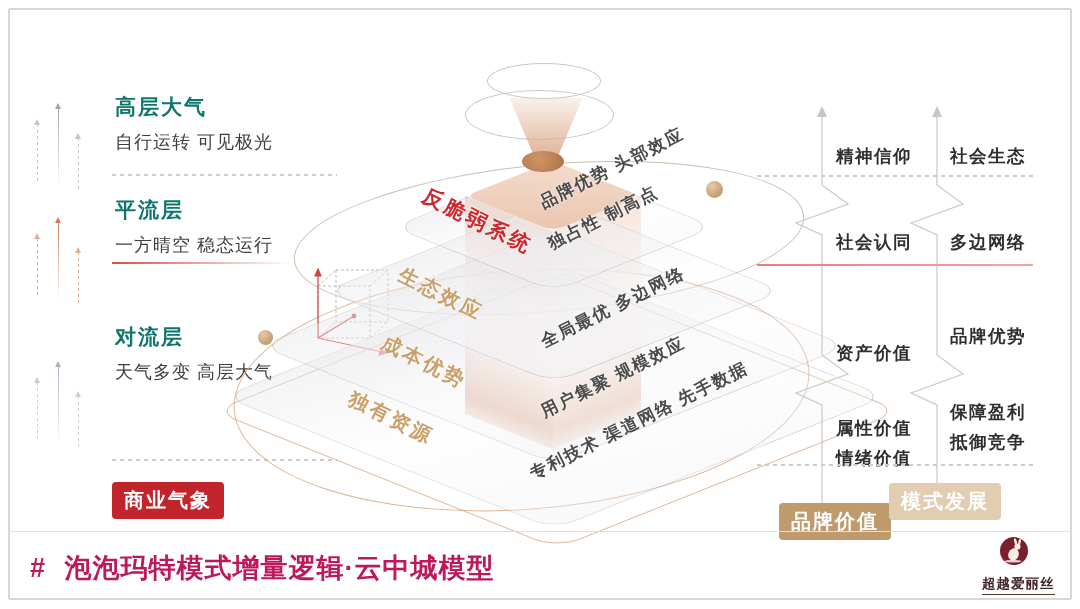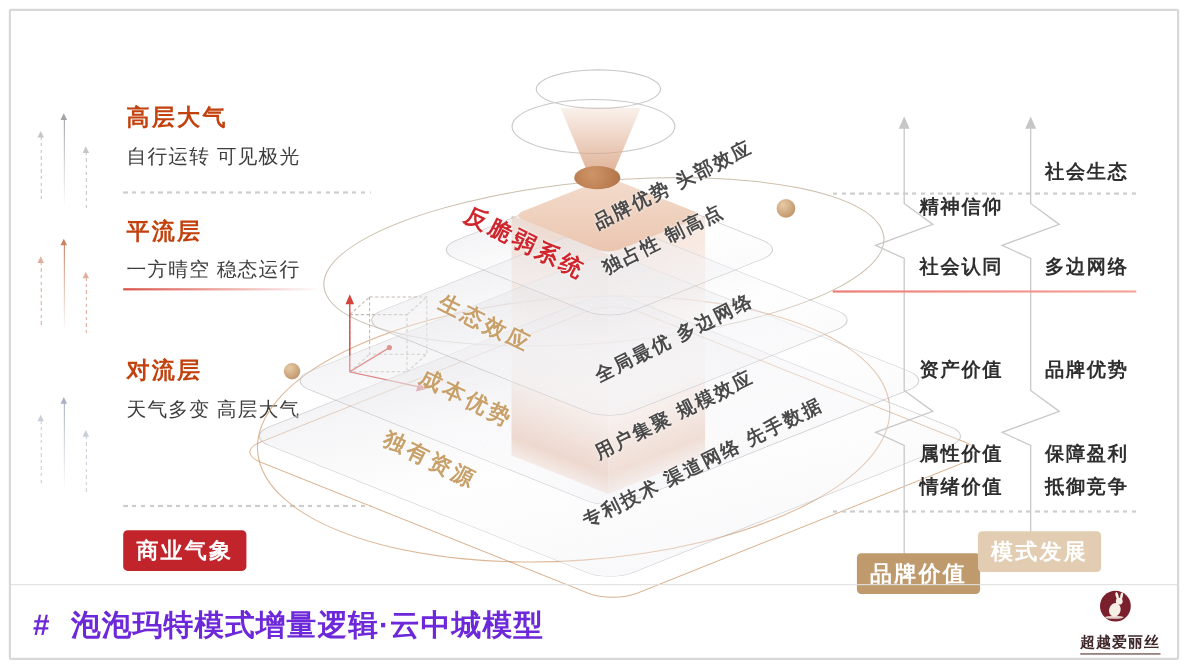--- a/index.html
+++ b/index.html
@@ -8,21 +8,21 @@
     background:#ffffff;
     font-family:"Liberation Sans","DejaVu Sans",sans-serif;
     color:#2e2e2e;
   }
   .abs{position:absolute;}
 
   
   .frame{left:8px;top:8px;width:1060px;height:588px;border:2px solid #d8d8d8;border-radius:2px;}
 
   
-  .atm-name{font-size:21px;font-weight:700;color:#c2410c;letter-spacing:2px;}
+  .atm-name{font-size:21px;font-weight:700;color:#0f766e;letter-spacing:2px;}
   .atm-desc{font-size:18px;color:#3e3e3e;letter-spacing:1px;}
   .dash-line{height:2px;background:repeating-linear-gradient(to right,#cdcdcd 0 4px,transparent 4px 8px);}
   .red-fade-line{height:2px;background:linear-gradient(to right,#d94f43,rgba(247,196,188,0));}
 
   .badge{padding:5px 12px;border-radius:4px;color:#fff;font-size:20px;font-weight:700;letter-spacing:2px;white-space:nowrap;}
   .badge-red{background:#c2242c;}
   .badge-tan{background:#bf9a6c;}
   .badge-tan-light{background:#e2cdb2;}
 
   
@@ -62,21 +62,21 @@
   .annot{font-size:17px;font-weight:600;color:#4a4a4a;letter-spacing:2px;white-space:nowrap;
     transform:rotate(-26.5deg);transform-origin:0 50%;text-shadow:0 0 3px rgba(255,255,255,.9);}
 
   
   .val-cell{font-size:17.5px;font-weight:600;color:#2f2f2f;letter-spacing:1.5px;white-space:nowrap;
     text-shadow:0 0 3px #fff;}
   .red-solid-line{height:2px;background:linear-gradient(to right,#ee7d74,#f4a69d);}
 
   
   .footer-divider{height:1px;background:#e0e0e0;}
-  .footer-title{font-size:27px;font-weight:700;color:#6d28d9;letter-spacing:1px;white-space:nowrap;}
+  .footer-title{font-size:27px;font-weight:700;color:#be185d;letter-spacing:1px;white-space:nowrap;}
   .brand-text{font-size:13.5px;font-weight:700;color:#40272a;letter-spacing:1px;
     border-bottom:1.5px solid #55332f;padding-bottom:1px;}
   .brand-circle{width:28px;height:28px;border-radius:50%;background:#7a1f2c;}
 </style>
 </head>
 <body>
 
 <div class="abs frame"></div>
 
 <div class="abs" style="left:28px;top:108px;width:60px;height:85px;--c:#9fa4ab;">
@@ -161,33 +161,33 @@
 
 <svg class="abs" style="left:790px;top:104px;" width="64" height="404" viewBox="0 0 64 404">
   <polygon points="32,2 27,13 37,13" fill="#c6c6c6"></polygon>
   <path d="M32,10 V81 L58,100 L6,119 L32,131 V251 L58,270 L6,289 L32,301 V400" fill="none" stroke="#c9c9c9" stroke-width="1.2"></path>
 </svg>
 <svg class="abs" style="left:905px;top:104px;" width="64" height="404" viewBox="0 0 64 404">
   <polygon points="32,2 27,13 37,13" fill="#c6c6c6"></polygon>
   <path d="M32,10 V81 L58,100 L6,119 L32,131 V251 L58,270 L6,289 L32,301 V400" fill="none" stroke="#c9c9c9" stroke-width="1.2"></path>
 </svg>
 
-<div class="abs val-cell" style="left:836px;top:144px;margin-top:32px;">精神信仰</div>
+<div class="abs val-cell" style="left:836px;top:144px;">精神信仰</div>
 <div class="abs val-cell" style="left:950px;top:144px;">社会生态</div>
 <div class="abs dash-line" style="left:757px;top:175px;width:278px;"></div>
 
 <div class="abs val-cell" style="left:836px;top:230px;">社会认同</div>
 <div class="abs val-cell" style="left:950px;top:230px;">多边网络</div>
 <div class="abs red-solid-line" style="left:757px;top:264px;width:276px;"></div>
 
-<div class="abs val-cell" style="left:836px;top:324px;font-family:Liberation Mono, monospace;">资产价值</div>
+<div class="abs val-cell" style="left:836px;top:341px;font-family:Liberation Mono, monospace;">资产价值</div>
 <div class="abs val-cell" style="left:950px;top:324px;">品牌优势</div>
 
 <div class="abs val-cell" style="left:836px;top:400px;">
-  <span style="display:block;">属性价值</span>
+  <span style="display:block;margin-top:16px;">属性价值</span>
   <span style="display:block;margin-top:6px;">情绪价值</span>
 </div>
 <div class="abs val-cell" style="left:950px;top:400px;">
   <span style="display:block;">保障盈利</span>
   <span style="display:block;margin-top:6px;">抵御竞争</span>
 </div>
 
 <div class="abs dash-line" style="left:757px;top:464px;width:278px;"></div>
 <div class="abs badge badge-tan" style="left:779px;top:503px;">品牌价值</div>
 <div class="abs badge badge-tan-light" style="left:889px;top:483px;">模式发展</div>

